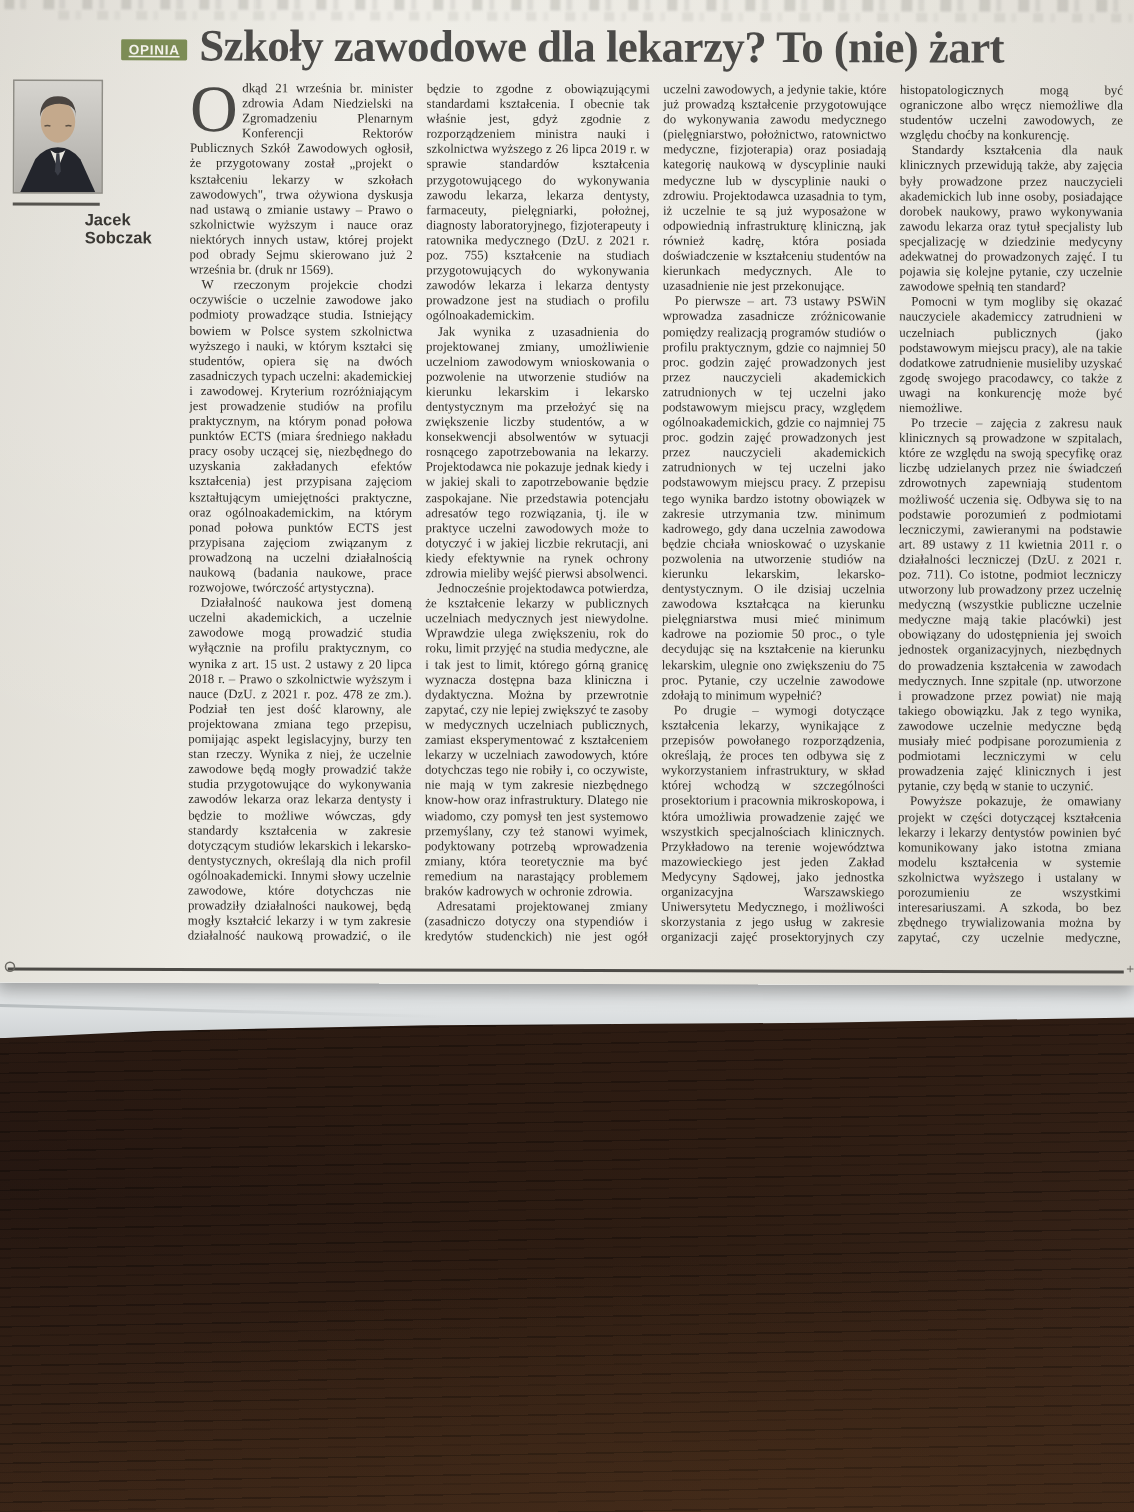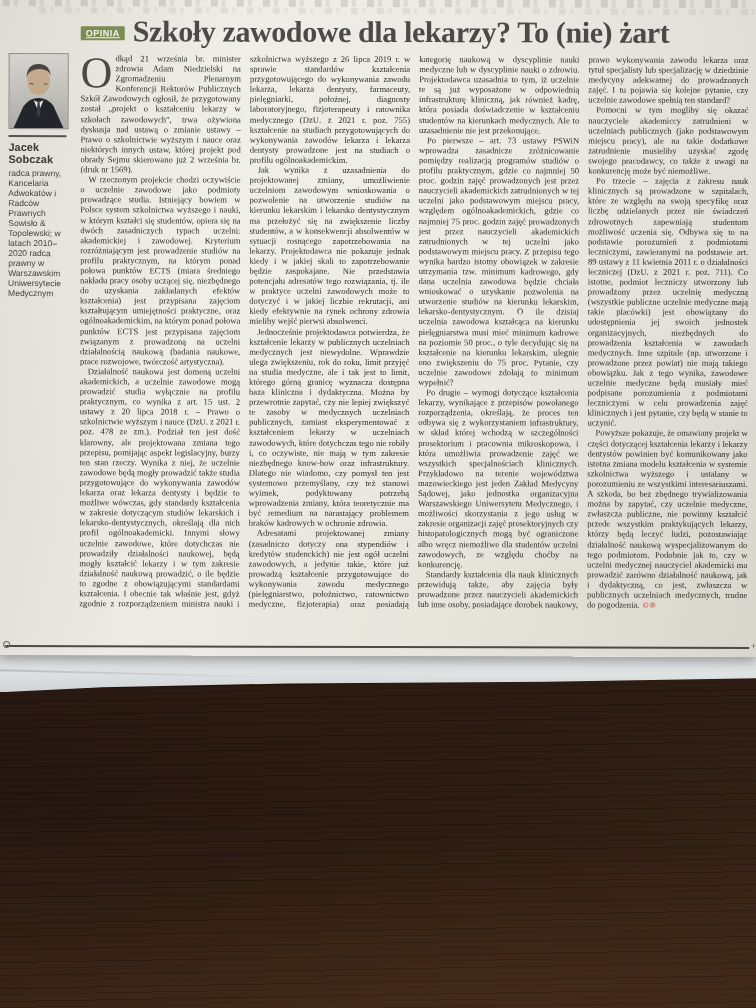--- a/index.html
+++ b/index.html
@@ -74,21 +74,21 @@
     display:flex;gap:10px;
   }
   .author-col{flex:0 0 62px;padding-top:0;}
   .portrait{
     width:58px;height:74px;border:1px solid #8f8d86;background:#c9c7c1;
     display:block;
   }
   .author-rule{width:58px;height:2px;background:#56544f;margin:6px 0 4px;}
   .author-name{
     font:bold 11px/12px "Liberation Sans",sans-serif;color:#3a3834;
-    margin-bottom:3px;width:60px;
+    margin-bottom:3px;width:60px;margin-left:48px;
   }
   .author-bio{
     font:8.5px/10px "Liberation Sans",sans-serif;color:#45433e;width:60px;
   }
   
   .article{
     flex:1 1 auto;height:578px;overflow:hidden;
     column-count:4;column-gap:9px;
     font-family:"Liberation Serif",serif;
     font-size:8.6px;line-height:10.1px;
@@ -143,21 +143,20 @@
         <rect width="58" height="74" fill="url(#bgv)"></rect>
         <path d="M4 74 L14 52 Q20 44 29 44 Q38 44 44 52 L54 74 Z" fill="#23252c"></path>
         <path d="M24 46 L29 58 L34 46 Q29 50 24 46 Z" fill="#e8e6df"></path>
         <path d="M28 48 L30 48 L31 60 L29 63 L27 60 Z" fill="#3a3d46"></path>
         <ellipse cx="29" cy="27" rx="11.5" ry="14" fill="#c4a98c"></ellipse>
         <path d="M17 24 Q17 10 29 10 Q41 10 41 24 Q41 18 36 16 Q30 14 24 16 Q18 18 17 24 Z" fill="#4a4440"></path>
         <path d="M20 30 Q22 29 24 30 M34 30 Q36 29 38 30" stroke="#5a4f44" stroke-width="1" fill="none"></path>
       </svg>
       <div class="author-rule"></div>
       <div class="author-name">Jacek Sobczak</div>
-      <div class="author-bio">radca prawny, Kancelaria Adwokatów i Radców Prawnych Sowisło &amp; Topolewski; w latach 2010–2020 radca prawny w Warszawskim Uniwersytecie Medycznym</div>
     </div>
 
     <div class="article">
         <p class="first"><span class="dropcap">O</span>dkąd 21 września br. minister zdrowia Adam Niedzielski na Zgromadzeniu Plenarnym Konferencji Rektorów Publicznych Szkół Zawodowych ogłosił, że przygotowany został „projekt o kształceniu lekarzy w szkołach zawodowych", trwa ożywiona dyskusja nad ustawą o zmianie ustawy – Prawo o szkolnictwie wyższym i nauce oraz niektórych innych ustaw, której projekt pod obrady Sejmu skierowano już 2 września br. (druk nr 1569).</p>
         <p>W rzeczonym projekcie chodzi oczywiście o uczelnie zawodowe jako podmioty prowadzące studia. Istniejący bowiem w Polsce system szkolnictwa wyższego i nauki, w którym kształci się studentów, opiera się na dwóch zasadniczych typach uczelni: akademickiej i zawodowej. Kryterium rozróżniającym jest prowadzenie studiów na profilu praktycznym, na którym ponad połowa punktów ECTS (miara średniego nakładu pracy osoby uczącej się, niezbędnego do uzyskania zakładanych efektów kształcenia) jest przypisana zajęciom kształtującym umiejętności praktyczne, oraz ogólnoakademickim, na którym ponad połowa punktów ECTS jest przypisana zajęciom związanym z prowadzoną na uczelni działalnością naukową (badania naukowe, prace rozwojowe, twórczość artystyczna).</p>
         <p>Działalność naukowa jest domeną uczelni akademickich, a uczelnie zawodowe mogą prowadzić studia wyłącznie na profilu praktycznym, co wynika z art. 15 ust. 2 ustawy z 20 lipca 2018 r. – Prawo o szkolnictwie wyższym i nauce (DzU. z 2021 r. poz. 478 ze zm.). Podział ten jest dość klarowny, ale projektowana zmiana tego przepisu, pomijając aspekt legislacyjny, burzy ten stan rzeczy. Wynika z niej, że uczelnie zawodowe będą mogły prowadzić także studia przygotowujące do wykonywania zawodów lekarza oraz lekarza dentysty i będzie to możliwe wówczas, gdy standardy kształcenia w zakresie dotyczącym studiów lekarskich i lekarsko-dentystycznych, określają dla nich profil ogólnoakademicki. Innymi słowy uczelnie zawodowe, które dotychczas nie prowadziły działalności naukowej, będą mogły kształcić lekarzy i w tym zakresie działalność naukową prowadzić, o ile będzie to zgodne z obowiązującymi standardami kształcenia. I obecnie tak właśnie jest, gdyż zgodnie z rozporządzeniem ministra nauki i szkolnictwa wyższego z 26 lipca 2019 r. w sprawie standardów kształcenia przygotowującego do wykonywania zawodu lekarza, lekarza dentysty, farmaceuty, pielęgniarki, położnej, diagnosty laboratoryjnego, fizjoterapeuty i ratownika medycznego (DzU. z 2021 r. poz. 755) kształcenie na studiach przygotowujących do wykonywania zawodów lekarza i lekarza dentysty prowadzone jest na studiach o profilu ogólnoakademickim.</p>
         <p>Jak wynika z uzasadnienia do projektowanej zmiany, umożliwienie uczelniom zawodowym wnioskowania o pozwolenie na utworzenie studiów na kierunku lekarskim i lekarsko dentystycznym ma przełożyć się na zwiększenie liczby studentów, a w konsekwencji absolwentów w sytuacji rosnącego zapotrzebowania na lekarzy. Projektodawca nie pokazuje jednak kiedy i w jakiej skali to zapotrzebowanie będzie zaspokajane. Nie przedstawia potencjału adresatów tego rozwiązania, tj. ile w praktyce uczelni zawodowych może to dotyczyć i w jakiej liczbie rekrutacji, ani kiedy efektywnie na rynek ochrony zdrowia mieliby wejść pierwsi absolwenci.</p>
         <p>Jednocześnie projektodawca potwierdza, że kształcenie lekarzy w publicznych uczelniach medycznych jest niewydolne. Wprawdzie ulega zwiększeniu, rok do roku, limit przyjęć na studia medyczne, ale i tak jest to limit, którego górną granicę wyznacza dostępna baza kliniczna i dydaktyczna. Można by przewrotnie zapytać, czy nie lepiej zwiększyć te zasoby w medycznych uczelniach publicznych, zamiast eksperymentować z kształceniem lekarzy w uczelniach zawodowych, które dotychczas tego nie robiły i, co oczywiste, nie mają w tym zakresie niezbędnego know-how oraz infrastruktury. Dlatego nie wiadomo, czy pomysł ten jest systemowo przemyślany, czy też stanowi wyimek, podyktowany potrzebą wprowadzenia zmiany, która teoretycznie ma być remedium na narastający problemem braków kadrowych w ochronie zdrowia.</p>
         <p>Adresatami projektowanej zmiany (zasadniczo dotyczy ona stypendiów i kredytów studenckich) nie jest ogół uczelni zawodowych, a jedynie takie, które już prowadzą kształcenie przygotowujące do wykonywania zawodu medycznego (pielęgniarstwo, położnictwo, ratownictwo medyczne, fizjoterapia) oraz posiadają kategorię naukową w dyscyplinie nauki medyczne lub w dyscyplinie nauki o zdrowiu. Projektodawca uzasadnia to tym, iż uczelnie te są już wyposażone w odpowiednią infrastrukturę kliniczną, jak również kadrę, która posiada doświadczenie w kształceniu studentów na kierunkach medycznych. Ale to uzasadnienie nie jest przekonujące.</p>
         <p>Po pierwsze – art. 73 ustawy PSWiN wprowadza zasadnicze zróżnicowanie pomiędzy realizacją programów studiów o profilu praktycznym, gdzie co najmniej 50 proc. godzin zajęć prowadzonych jest przez nauczycieli akademickich zatrudnionych w tej uczelni jako podstawowym miejscu pracy, względem ogólnoakademickich, gdzie co najmniej 75 proc. godzin zajęć prowadzonych jest przez nauczycieli akademickich zatrudnionych w tej uczelni jako podstawowym miejscu pracy. Z przepisu tego wynika bardzo istotny obowiązek w zakresie utrzymania tzw. minimum kadrowego, gdy dana uczelnia zawodowa będzie chciała wnioskować o uzyskanie pozwolenia na utworzenie studiów na kierunku lekarskim, lekarsko-dentystycznym. O ile dzisiaj uczelnia zawodowa kształcąca na kierunku pielęgniarstwa musi mieć minimum kadrowe na poziomie 50 proc., o tyle decydując się na kształcenie na kierunku lekarskim, ulegnie ono zwiększeniu do 75 proc. Pytanie, czy uczelnie zawodowe zdołają to minimum wypełnić?</p>

